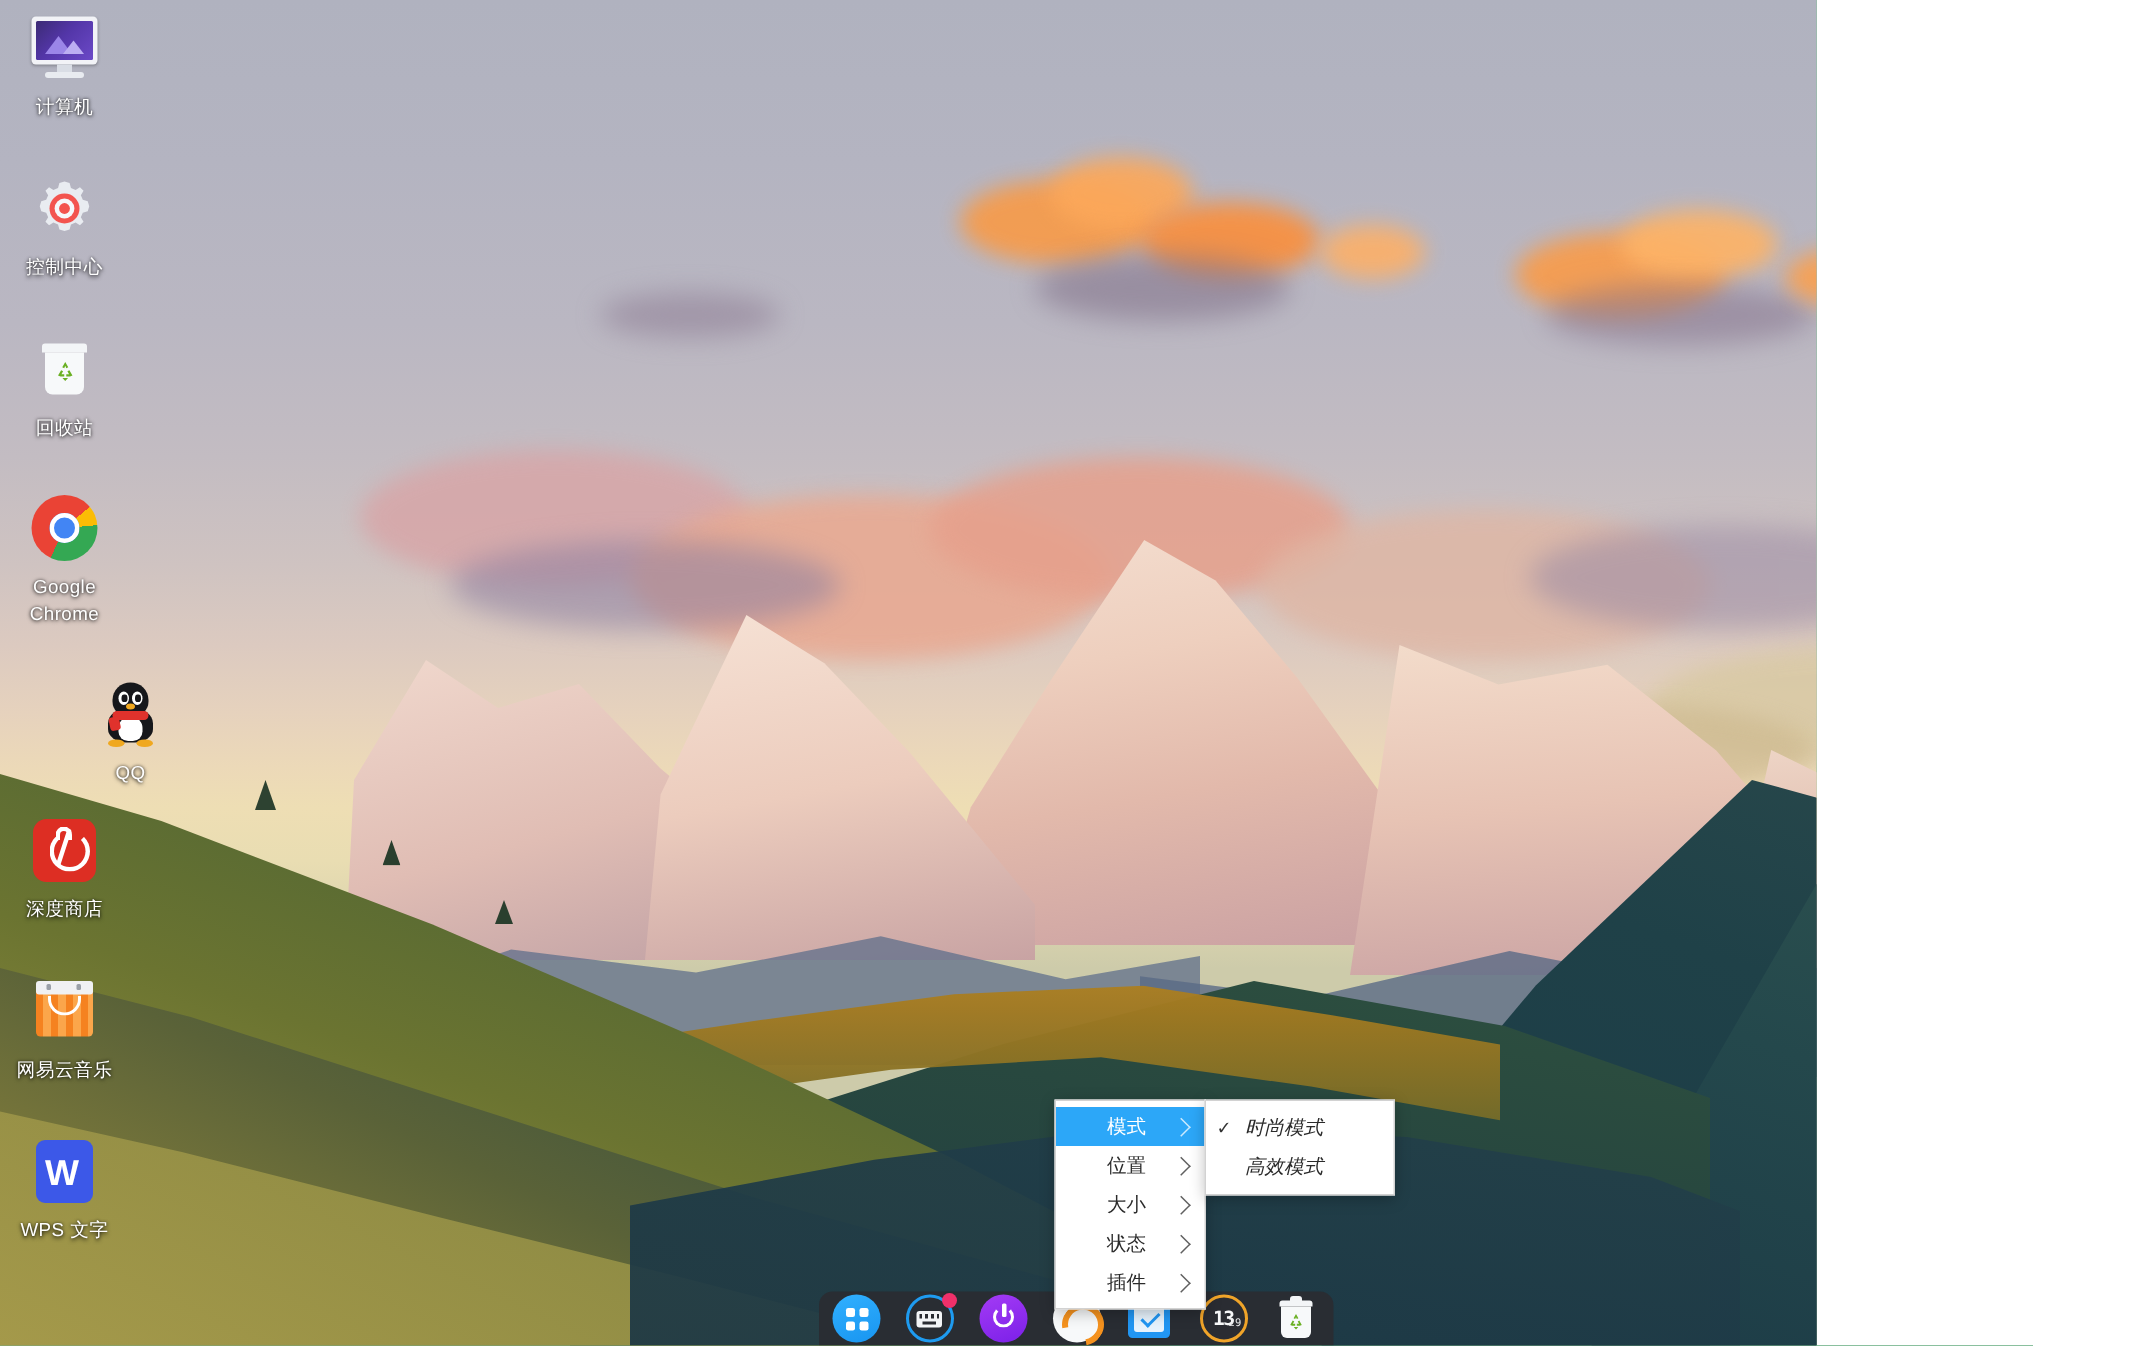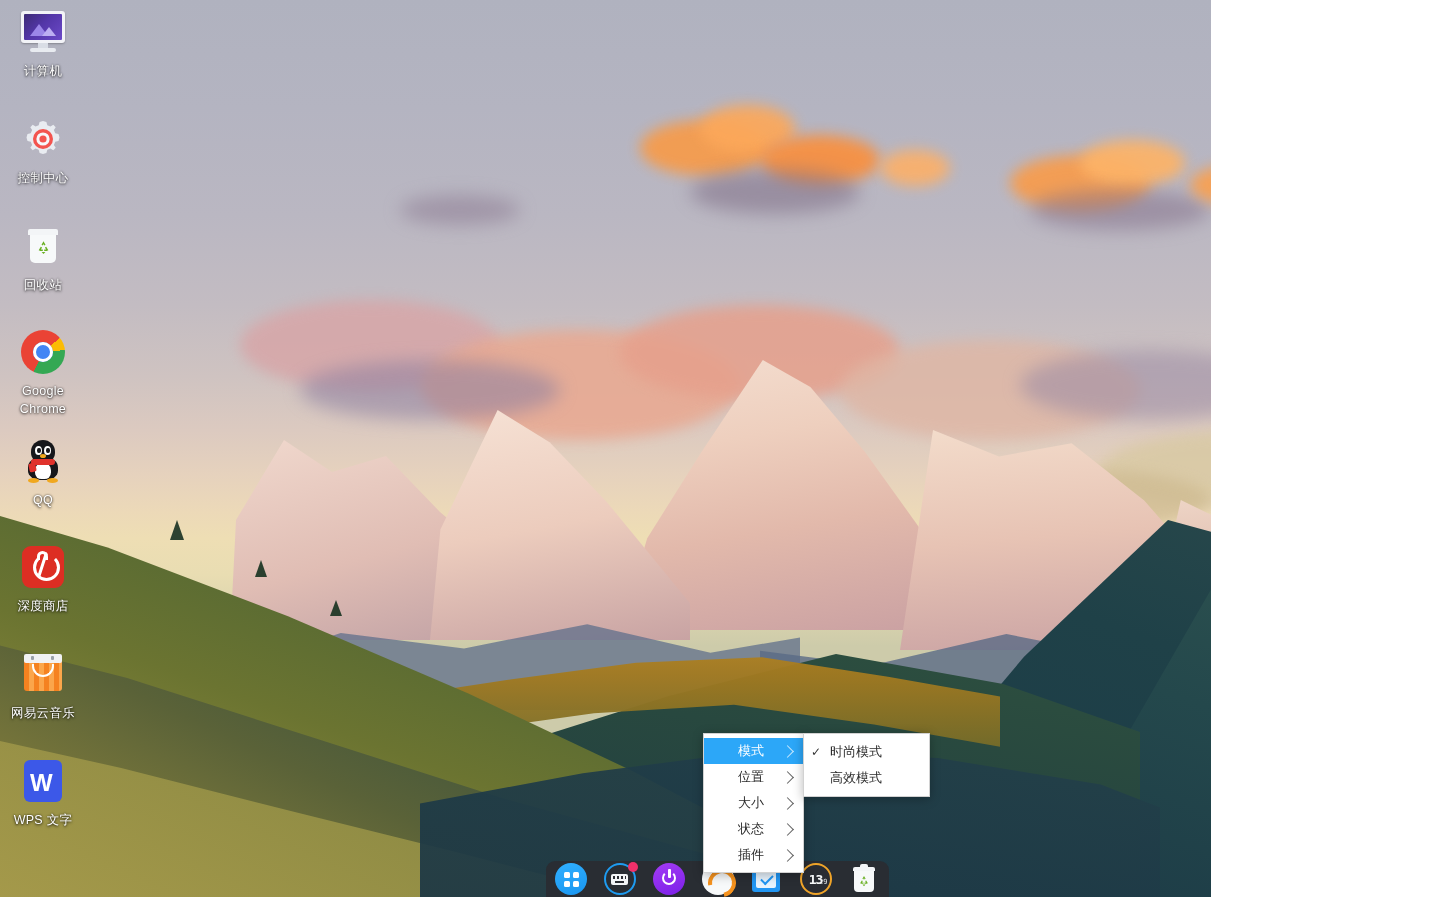--- a/index.html
+++ b/index.html
@@ -279,21 +279,21 @@
   .sub-item {
     height: 26px;
     display: flex; align-items: center;
     font-size: 13px; color: #2b2b2b;
     cursor: pointer;
   }
   .sub-item .chk {
     width: 24px; text-align: center;
     font-size: 12px; color: #333; line-height: 26px;
   }
-  .sub-item .t { padding-left: 2px; }
+  .sub-item .t { padding-left: 2px; font-style: italic; }
 
   
   #dock {
     position: absolute;
     left: 546px; top: 861px;
     width: 343px; height: 36px;
     background: rgba(42,44,50,.93);
     border-radius: 9px 9px 0 0;
     display: flex;
     align-items: center;
@@ -563,21 +563,21 @@
       <div class="lbl">回收站</div>
     </div>
 
     <div class="desk-icon" style="top:328px;">
       <div class="glyph ic-chrome">
           <div class="c"></div>
         </div>
       <div class="lbl">Google Chrome</div>
     </div>
 
-    <div class="desk-icon" style="top:437px;">
+    <div class="desk-icon" style="top:452px;margin-left:44px;">
       <div class="glyph ic-qq">
         <div class="bodyq"></div>
           <div class="belly"></div>
         <div class="head"></div>
         <div class="eye l"></div>
           <div class="eye r"></div>
         <div class="beak"></div>
         <div class="scarf"></div>
         <div class="ft l"></div>
           <div class="ft r"></div>

